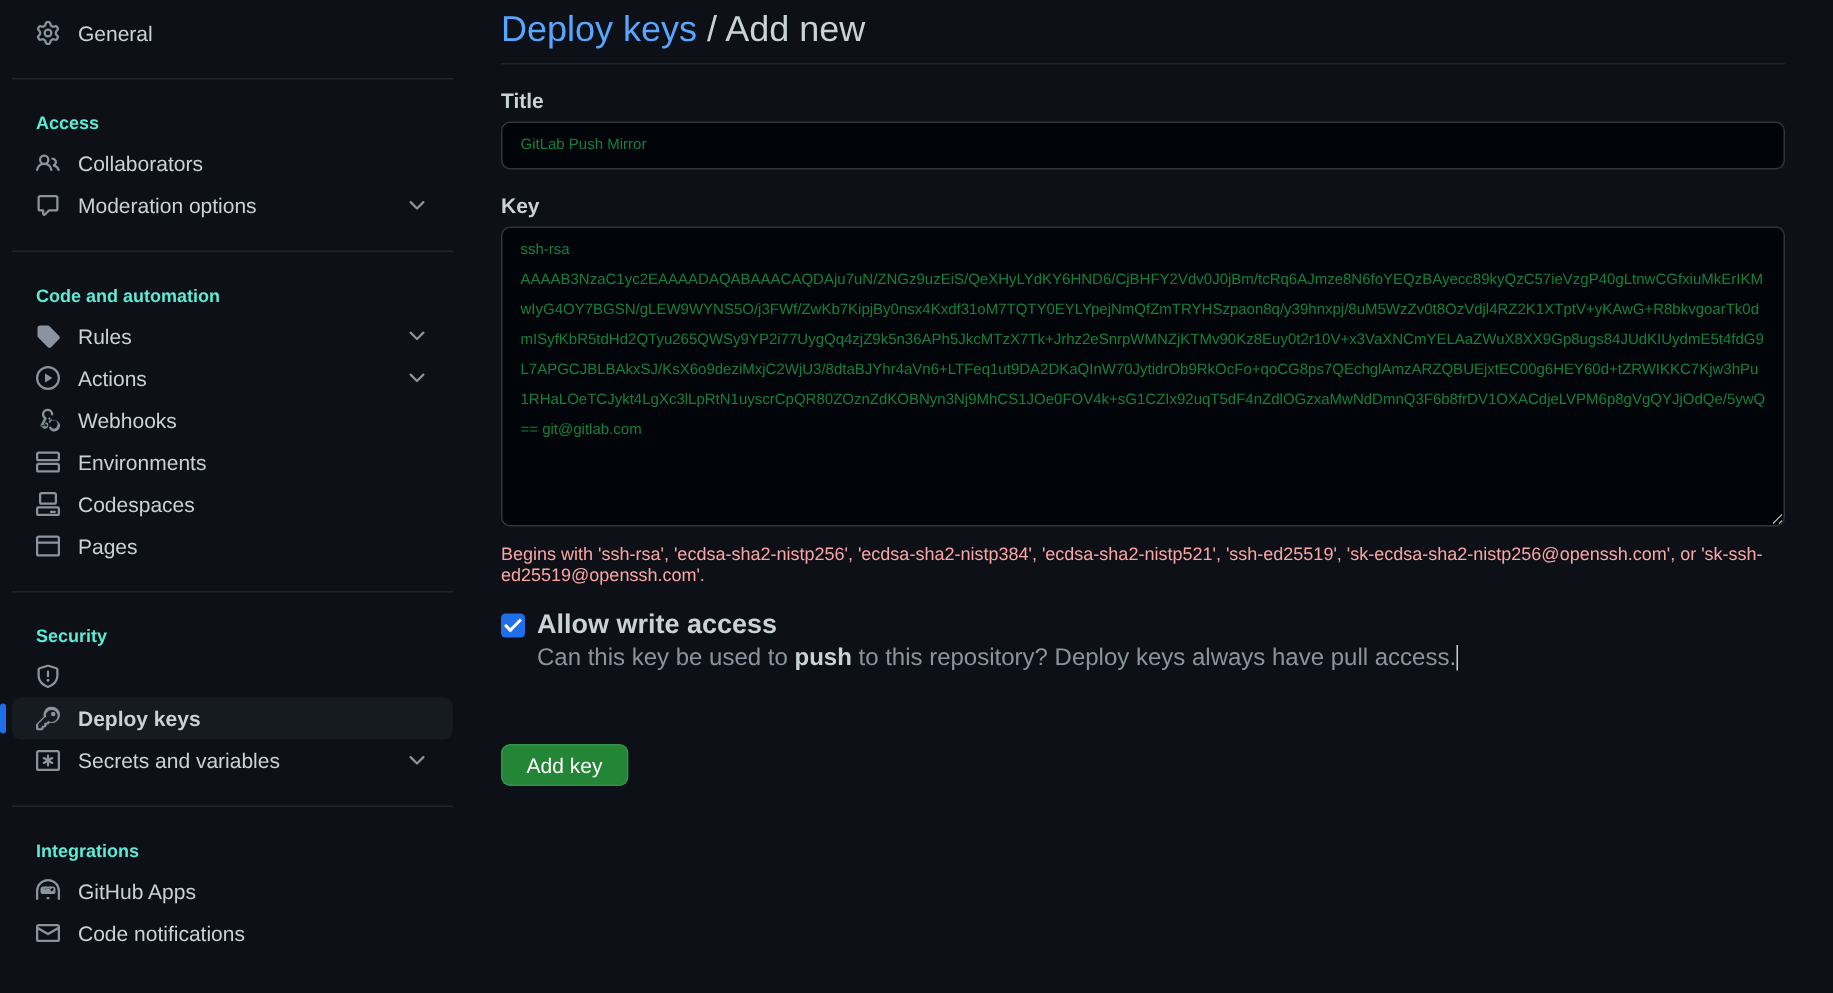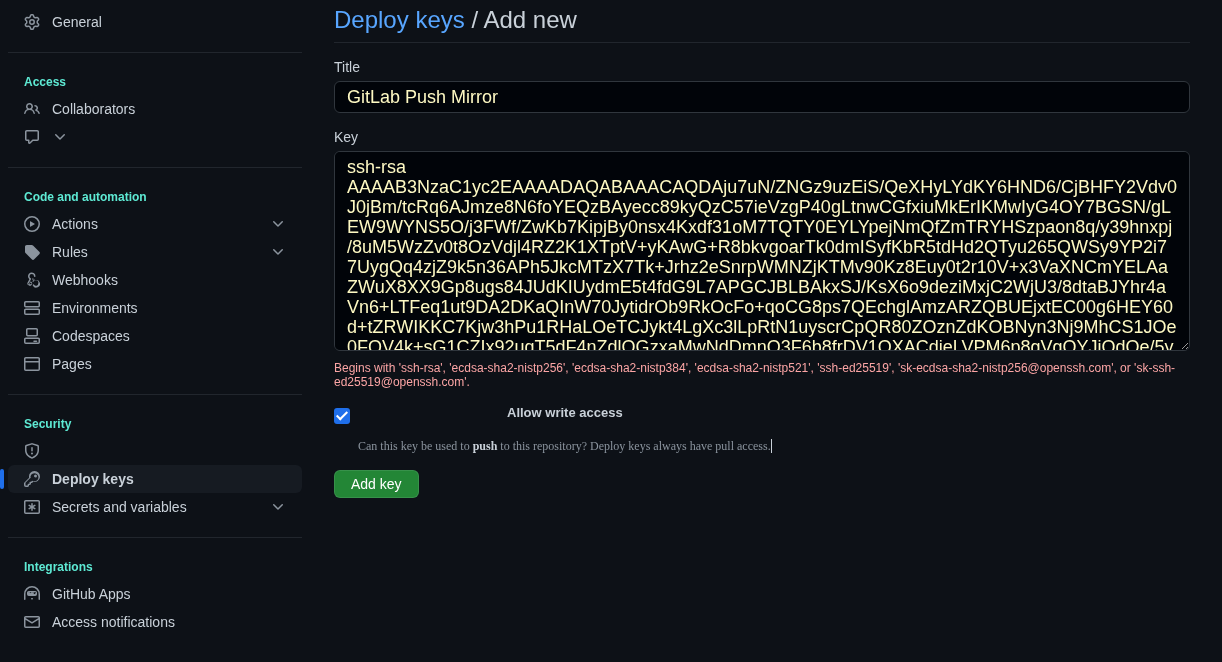--- a/index.html
+++ b/index.html
@@ -75,31 +75,31 @@
       font-weight: 400;
       padding-bottom: 8px;
       border-bottom: 1px solid #21262d;
       margin-bottom: 16px;
     }
     .page-header a { color: #58a6ff; text-decoration: none; }
     .form-group { margin-bottom: 16px; }
     .form-label {
       display: block;
       font-size: 14px;
-      font-weight: 400;
+      font-weight: 700;
       margin-bottom: 6px;
     }
     .form-control {
       width: 100%;
       background: #010409;
       border: 1px solid #30363d;
       border-radius: 6px;
       padding: 5px 12px;
-      font-size: 18px;
-      color: #fef9c3;
+      font-size: 10px;
+      color: #15803d;
       line-height: 20px;
     }
     textarea.form-control {
       min-height: 200px;
       resize: vertical;
       font-family: inherit;
     }
     .form-hint {
       font-size: 12px;
       color: #fca5a5;
@@ -125,42 +125,41 @@
       content: "";
       position: absolute;
       left: 5px; top: 1px;
       width: 4px; height: 9px;
       border: solid white;
       border-width: 0 2px 2px 0;
       transform: rotate(45deg);
     }
     .checkbox-body .checkbox-label {
       font-weight: 600;
-      font-size: 13px;
-      text-align: center;
+      font-size: 18px;
     }
     .checkbox-body .checkbox-desc {
-      font-size: 12px;
+      font-size: 16px;
       color: #8b949e;
-      margin-top: 19px;
-      font-family: Liberation Serif, serif;
+      margin-top: 3px;
     }
     .checkbox-desc b { color: #c9d1d9; font-weight: 600; }
     .cursor-mark {
       border-right: 1px solid #c9d1d9;
     }
     .btn-primary {
       background: #238636;
       border: 1px solid rgba(240,246,252,0.1);
       color: #ffffff;
       font-size: 14px;
       font-weight: 500;
       padding: 5px 16px;
       border-radius: 6px;
       cursor: pointer;
+      margin-top: 32px;
     }
   </style>
 </head>
 <body>
 
 <nav class="sidebar">
   <div class="sidebar-section">
     <div class="sidebar-item">
       <span class="icon"><svg viewBox="0 0 16 16">
             <path d="M8 0a8.2 8.2 0 0 1 .701.031C9.444.095 9.99.645 10.16 1.29l.288 1.107c.018.066.079.158.212.224.231.114.454.243.668.386.123.082.233.09.299.071l1.103-.303c.644-.176 1.392.021 1.82.63.27.385.506.792.704 1.218.315.675.111 1.422-.364 1.891l-.814.806c-.049.048-.098.147-.088.294.016.257.016.515 0 .772-.01.147.038.246.088.294l.814.806c.475.469.679 1.216.364 1.891a7.977 7.977 0 0 1-.704 1.217c-.428.61-1.176.807-1.82.63l-1.102-.302c-.067-.019-.177-.011-.3.071a5.909 5.909 0 0 1-.668.386c-.133.066-.194.158-.211.224l-.29 1.106c-.168.646-.715 1.196-1.458 1.26a8.006 8.006 0 0 1-1.402 0c-.743-.064-1.289-.614-1.458-1.26l-.289-1.106c-.018-.066-.079-.158-.212-.224a5.738 5.738 0 0 1-.668-.386c-.123-.082-.233-.09-.299-.071l-1.103.303c-.644.176-1.392-.021-1.82-.63a8.12 8.12 0 0 1-.704-1.218c-.315-.675-.111-1.422.363-1.891l.815-.806c.05-.048.098-.147.088-.294a6.214 6.214 0 0 1 0-.772c.01-.147-.038-.246-.088-.294l-.815-.806C.635 6.045.431 5.298.746 4.623a7.92 7.92 0 0 1 .704-1.217c.428-.61 1.176-.807 1.82-.63l1.102.302c.067.019.177.011.3-.071.214-.143.437-.272.668-.386.133-.066.194-.158.211-.224l.29-1.106C6.009.645 6.556.095 7.299.03 7.53.01 7.764 0 8 0Zm-.571 1.525c-.036.003-.108.036-.137.146l-.289 1.105c-.147.561-.549.967-.998 1.189-.173.086-.34.183-.5.29-.417.278-.97.423-1.529.27l-1.103-.303c-.109-.03-.175.016-.195.045-.22.312-.412.644-.573.99-.014.031-.021.11.059.19l.815.806c.411.406.562.957.53 1.456a4.709 4.709 0 0 0 0 .582c.032.499-.119 1.05-.53 1.456l-.815.806c-.081.08-.073.159-.059.19.162.346.353.677.573.989.02.03.085.076.195.046l1.102-.303c.56-.153 1.113-.008 1.53.27.161.107.328.204.501.29.447.222.85.629.997 1.189l.289 1.105c.029.109.101.143.137.146a6.6 6.6 0 0 0 1.142 0c.036-.003.108-.036.137-.146l.289-1.105c.147-.561.549-.967.998-1.189.173-.086.34-.183.5-.29.417-.278.97-.423 1.529-.27l1.103.303c.109.029.175-.016.195-.045.22-.313.411-.644.573-.99.014-.031.021-.11-.059-.19l-.815-.806c-.411-.406-.562-.957-.53-1.456a4.709 4.709 0 0 0 0-.582c-.032-.499.119-1.05.53-1.456l.815-.806c.081-.08.073-.159.059-.19a6.464 6.464 0 0 0-.573-.989c-.02-.03-.085-.076-.195-.046l-1.102.303c-.56.153-1.113.008-1.53-.27a4.44 4.44 0 0 0-.501-.29c-.447-.222-.85-.629-.997-1.189l-.289-1.105c-.029-.11-.101-.143-.137-.146a6.6 6.6 0 0 0-1.142 0ZM11 8a3 3 0 1 1-6 0 3 3 0 0 1 6 0ZM9.5 8a1.5 1.5 0 1 0-3.001.001A1.5 1.5 0 0 0 9.5 8Z"></path>
@@ -174,48 +173,49 @@
     <div class="sidebar-item">
       <span class="icon"><svg viewBox="0 0 16 16">
             <path d="M2 5.5a3.5 3.5 0 1 1 5.898 2.549 5.508 5.508 0 0 1 3.034 4.084.75.75 0 1 1-1.482.235 4 4 0 0 0-7.9 0 .75.75 0 0 1-1.482-.236A5.507 5.507 0 0 1 3.102 8.05 3.493 3.493 0 0 1 2 5.5ZM11 4a3.001 3.001 0 0 1 2.22 5.018 5.01 5.01 0 0 1 2.56 3.012.749.749 0 0 1-.885.954.752.752 0 0 1-.549-.514 3.507 3.507 0 0 0-2.522-2.372.75.75 0 0 1-.574-.73v-.352a.75.75 0 0 1 .416-.672A1.5 1.5 0 0 0 11 5.5.75.75 0 0 1 11 4Zm-5.5-.5a2 2 0 1 0-.001 3.999A2 2 0 0 0 5.5 3.5Z"></path>
           </svg></span>
       <span class="label">Collaborators</span>
     </div>
     <div class="sidebar-item">
       <span class="icon"><svg viewBox="0 0 16 16">
             <path d="M1 2.75C1 1.784 1.784 1 2.75 1h10.5c.966 0 1.75.784 1.75 1.75v7.5A1.75 1.75 0 0 1 13.25 12H9.06l-2.573 2.573A1.458 1.458 0 0 1 4 13.543V12H2.75A1.75 1.75 0 0 1 1 10.25Zm1.75-.25a.25.25 0 0 0-.25.25v7.5c0 .138.112.25.25.25h2a.75.75 0 0 1 .75.75v2.19l2.72-2.72a.749.749 0 0 1 .53-.22h4.5a.25.25 0 0 0 .25-.25v-7.5a.25.25 0 0 0-.25-.25Z"></path>
           </svg></span>
+      <span class="label">Moderation options</span>
       <span class="chevron"><svg viewBox="0 0 16 16">
             <path d="M12.78 5.22a.749.749 0 0 1 0 1.06l-4.25 4.25a.749.749 0 0 1-1.06 0L3.22 6.28a.749.749 0 1 1 1.06-1.06L8 8.939l3.72-3.719a.749.749 0 0 1 1.06 0Z"></path>
           </svg></span>
     </div>
   </div>
   <hr class="divider">
   <div class="sidebar-section">
     <div class="sidebar-heading">Code and automation</div>
+    <div class="sidebar-item">
+      <span class="icon"><svg viewBox="0 0 16 16">
+            <path d="M2.5 7.775V2.75a.25.25 0 0 1 .25-.25h5.025a.25.25 0 0 1 .177.073l6.25 6.25a.25.25 0 0 1 0 .354l-5.025 5.025a.25.25 0 0 1-.354 0l-6.25-6.25a.25.25 0 0 1-.073-.177Zm-1.5 0V2.75C1 1.784 1.784 1 2.75 1h5.025c.464 0 .91.184 1.238.513l6.25 6.25a1.75 1.75 0 0 1 0 2.474l-5.026 5.026a1.75 1.75 0 0 1-2.474 0l-6.25-6.25A1.752 1.752 0 0 1 1 7.775ZM6 5a1 1 0 1 1 0 2 1 1 0 0 1 0-2Z"></path>
+          </svg></span>
+      <span class="label">Rules</span>
+      <span class="chevron"><svg viewBox="0 0 16 16">
+            <path d="M12.78 5.22a.749.749 0 0 1 0 1.06l-4.25 4.25a.749.749 0 0 1-1.06 0L3.22 6.28a.749.749 0 1 1 1.06-1.06L8 8.939l3.72-3.719a.749.749 0 0 1 1.06 0Z"></path>
+          </svg></span>
+    </div>
     <div class="sidebar-item">
       <span class="icon"><svg viewBox="0 0 16 16">
             <path d="M8 0a8 8 0 1 1 0 16A8 8 0 0 1 8 0ZM1.5 8a6.5 6.5 0 1 0 13 0 6.5 6.5 0 0 0-13 0Zm4.879-2.773 4.264 2.559a.25.25 0 0 1 0 .428l-4.264 2.559A.25.25 0 0 1 6 10.559V5.442a.25.25 0 0 1 .379-.215Z"></path>
           </svg></span>
       <span class="label">Actions</span>
       <span class="chevron"><svg viewBox="0 0 16 16">
             <path d="M12.78 5.22a.749.749 0 0 1 0 1.06l-4.25 4.25a.749.749 0 0 1-1.06 0L3.22 6.28a.749.749 0 1 1 1.06-1.06L8 8.939l3.72-3.719a.749.749 0 0 1 1.06 0Z"></path>
           </svg></span>
     </div>
     <div class="sidebar-item">
       <span class="icon"><svg viewBox="0 0 16 16">
-            <path d="M2.5 7.775V2.75a.25.25 0 0 1 .25-.25h5.025a.25.25 0 0 1 .177.073l6.25 6.25a.25.25 0 0 1 0 .354l-5.025 5.025a.25.25 0 0 1-.354 0l-6.25-6.25a.25.25 0 0 1-.073-.177Zm-1.5 0V2.75C1 1.784 1.784 1 2.75 1h5.025c.464 0 .91.184 1.238.513l6.25 6.25a1.75 1.75 0 0 1 0 2.474l-5.026 5.026a1.75 1.75 0 0 1-2.474 0l-6.25-6.25A1.752 1.752 0 0 1 1 7.775ZM6 5a1 1 0 1 1 0 2 1 1 0 0 1 0-2Z"></path>
-          </svg></span>
-      <span class="label">Rules</span>
-      <span class="chevron"><svg viewBox="0 0 16 16">
-            <path d="M12.78 5.22a.749.749 0 0 1 0 1.06l-4.25 4.25a.749.749 0 0 1-1.06 0L3.22 6.28a.749.749 0 1 1 1.06-1.06L8 8.939l3.72-3.719a.749.749 0 0 1 1.06 0Z"></path>
-          </svg></span>
-    </div>
-    <div class="sidebar-item">
-      <span class="icon"><svg viewBox="0 0 16 16">
             <path d="M5.5 4.25a2.25 2.25 0 0 1 4.5 0 .75.75 0 0 0 1.5 0 3.75 3.75 0 1 0-6.14 2.889l-2.272 4.258a.75.75 0 0 0 1.324.706L7 7.25a.75.75 0 0 0-.309-1.015A2.25 2.25 0 0 1 5.5 4.25Zm3.03 3.403-.001-.003.019.01a.75.75 0 0 0 .981-.285l.003-.006a.75.75 0 0 0-.284-.981l-.003-.002a.75.75 0 0 0-1.004.294.75.75 0 0 0 .289.973Zm5.72 3.847a2.25 2.25 0 0 1-4.149 1.217.75.75 0 0 0-1.26.816A3.75 3.75 0 1 0 11 8.357V8.25a.75.75 0 0 0-1.5 0v.107a3.75 3.75 0 0 0-.339.033.75.75 0 1 0 .24 1.48A2.25 2.25 0 0 1 14.25 11.5Zm-9 .75a.75.75 0 0 0 0-1.5.75.75 0 0 0 0 1.5Zm-1.5-.75a2.25 2.25 0 1 0 3.514-1.865.75.75 0 0 0-.836 1.246A.75.75 0 1 1 6 11.5H3.75a.75.75 0 0 0-.75.75 2.25 2.25 0 0 0 .75-.75Z" style="fill-rule:evenodd"></path>
           </svg></span>
       <span class="label">Webhooks</span>
     </div>
     <div class="sidebar-item">
       <span class="icon"><svg viewBox="0 0 16 16">
             <path d="M1.75 1h12.5c.966 0 1.75.784 1.75 1.75v3a1.75 1.75 0 0 1-1.75 1.75H1.75A1.75 1.75 0 0 1 0 5.75v-3C0 1.784.784 1 1.75 1Zm0 7.5h12.5c.966 0 1.75.784 1.75 1.75v3a1.75 1.75 0 0 1-1.75 1.75H1.75A1.75 1.75 0 0 1 0 13.25v-3c0-.966.784-1.75 1.75-1.75ZM1.5 2.75v3c0 .138.112.25.25.25h12.5a.25.25 0 0 0 .25-.25v-3a.25.25 0 0 0-.25-.25H1.75a.25.25 0 0 0-.25.25Zm0 7.5v3c0 .138.112.25.25.25h12.5a.25.25 0 0 0 .25-.25v-3a.25.25 0 0 0-.25-.25H1.75a.25.25 0 0 0-.25.25Z"></path>
           </svg></span>
       <span class="label">Environments</span>
     </div>
@@ -262,21 +262,21 @@
     <div class="sidebar-item">
       <span class="icon"><svg viewBox="0 0 16 16">
             <path d="M0 8a8 8 0 1 1 16 0v5.25a.75.75 0 0 1-1.5 0V8a6.5 6.5 0 1 0-13 0v5.25a.75.75 0 0 1-1.5 0Zm3-1.25C3 5.784 3.784 5 4.75 5h6.5c.966 0 1.75.784 1.75 1.75v1.5A1.75 1.75 0 0 1 11.25 10h-6.5A1.75 1.75 0 0 1 3 8.25Zm1.47-.53a.75.75 0 0 1 1.06 0l.97.97.97-.97a.75.75 0 0 1 1.06 0l.97.97.97-.97a.75.75 0 1 1 1.06 1.06L10.5 8.31 9.53 7.34a.75.75 0 0 1 0-1.06ZM7 12.75a.75.75 0 0 1 .75-.75h.5a.75.75 0 0 1 0 1.5h-.5a.75.75 0 0 1-.75-.75Z" style="fill-rule:evenodd"></path>
           </svg></span>
       <span class="label">GitHub Apps</span>
     </div>
     <div class="sidebar-item">
       <span class="icon"><svg viewBox="0 0 16 16">
             <path d="M1.75 2h12.5c.966 0 1.75.784 1.75 1.75v8.5A1.75 1.75 0 0 1 14.25 14H1.75A1.75 1.75 0 0 1 0 12.25v-8.5C0 2.784.784 2 1.75 2ZM1.5 12.251c0 .138.112.25.25.25h12.5a.25.25 0 0 0 .25-.25V5.809L8.38 9.397a.75.75 0 0 1-.76 0L1.5 5.809v6.442Zm13-8.181v-.32a.25.25 0 0 0-.25-.25H1.75a.25.25 0 0 0-.25.25v.32L8 7.88Z"></path>
           </svg></span>
-      <span class="label">Access notifications</span>
+      <span class="label">Code notifications</span>
     </div>
   </div>
 </nav>
 
 <main class="main">
   <h2 class="page-header">
     <a>Deploy keys</a><span> / </span><span>Add new</span>
   </h2>
 
   <div class="form-group">

